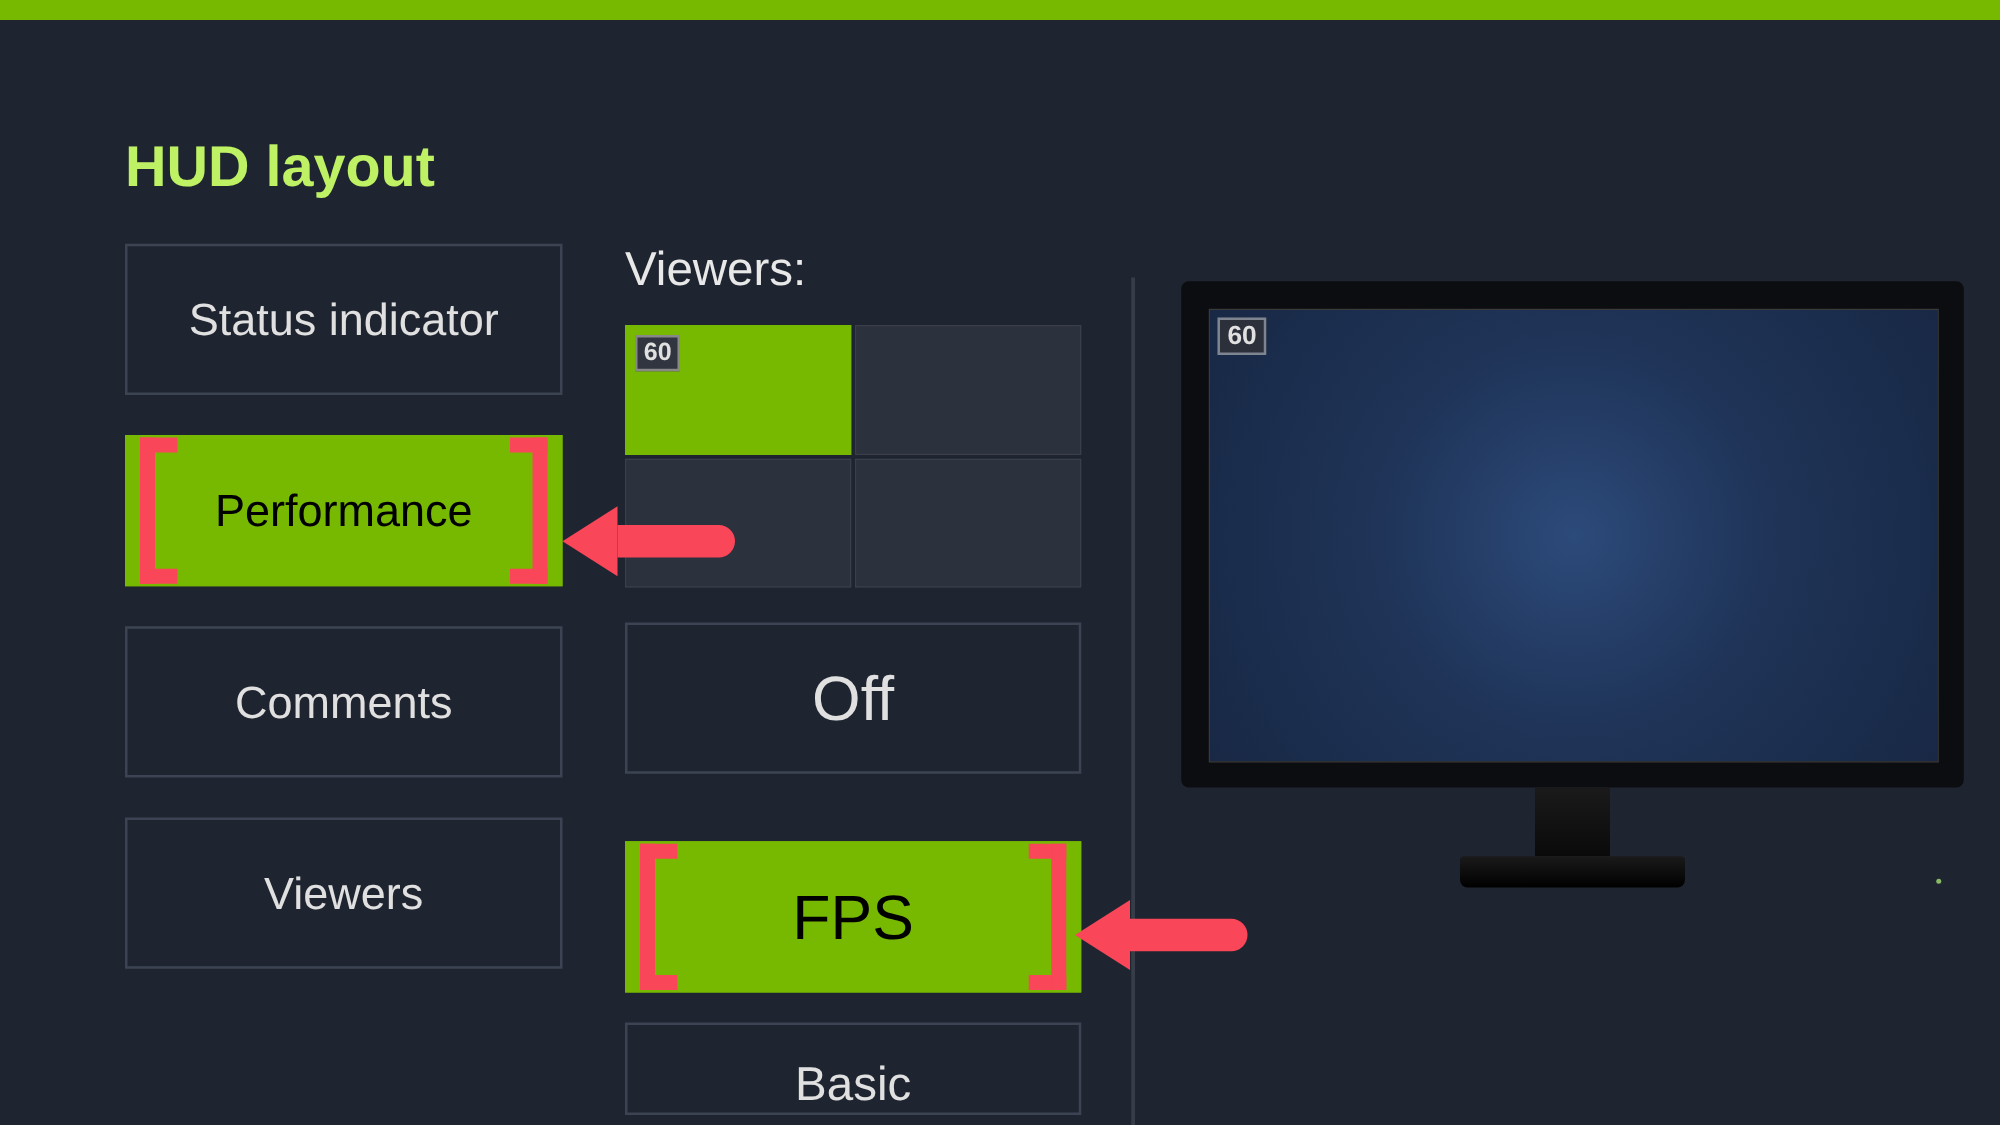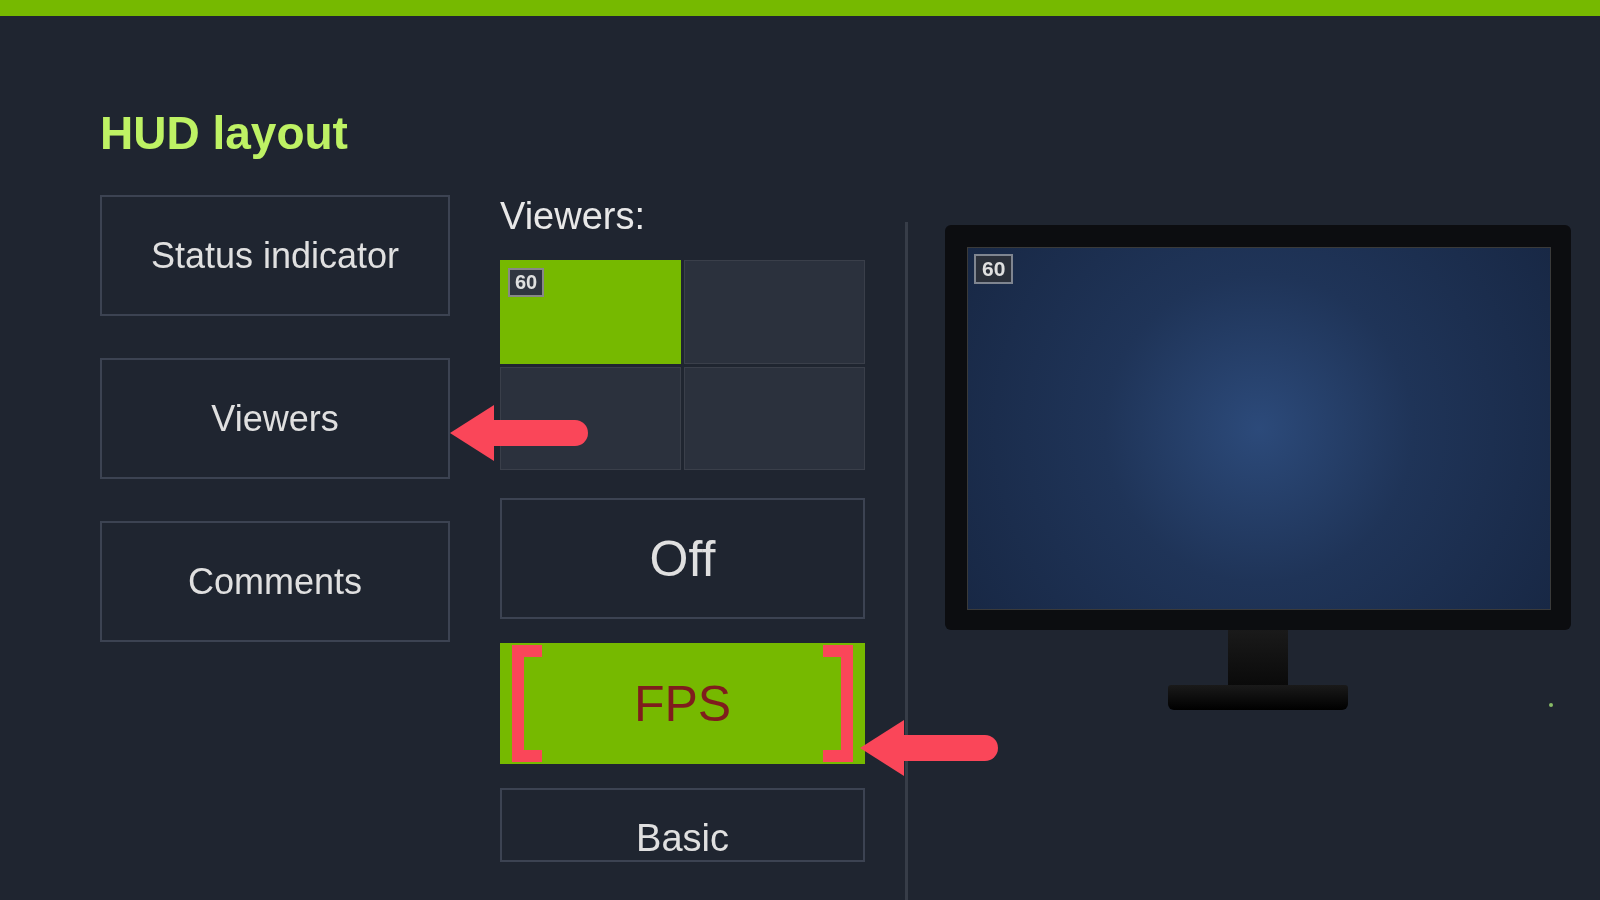--- a/index.html
+++ b/index.html
@@ -29,21 +29,21 @@
       margin: 0 0 35px 0;
     }
     .main-layout {
       display: flex;
       gap: 50px;
     }
     .left-col {
       width: 350px;
       display: flex;
       flex-direction: column;
-      gap: 42px;
+      gap: 32px;
     }
     .tile-btn {
       border: 2px solid #3c4352;
       background: transparent;
       height: 117px;
       display: flex;
       align-items: center;
       justify-content: center;
       font-size: 36px;
       color: #e0e0e0;
@@ -123,21 +123,22 @@
       display: flex;
       align-items: center;
       justify-content: center;
       font-size: 50px;
       color: #e0e0e0;
       position: relative;
     }
     .mode-btn.selected {
       background: #76b900;
       border-color: #76b900;
-      color: #7f1d1d;
+      color: #000000;
+      margin-top: 30px;
     }
     .mode-btn.cut {
       height: 70px;
       align-items: flex-end;
       padding-bottom: 0;
       font-size: 38px;
     }
     .divider {
       position: absolute;
       left: 905px;
@@ -233,25 +234,28 @@
 <div class="topbar"></div>
 
 <div class="content">
   <h1 class="page-title">HUD layout</h1>
 
   <div class="main-layout">
     <div class="left-col">
       <div class="tile-btn">
         <span>Status indicator</span>
       </div>
+      <div class="tile-btn selected red-brackets">
+        <span>Performance</span>
+      </div>
+      <div class="tile-btn">
+        <span>Comments</span>
+      </div>
       <div class="tile-btn">
         <span>Viewers</span>
-      </div>
-      <div class="tile-btn">
-        <span>Comments</span>
       </div>
     </div>
 
     <div class="mid-col">
       <div class="position-label">Viewers:</div>
       <div class="pos-grid">
         <div class="pos-cell active">
           <span class="pos-badge">60</span>
         </div>
         <div class="pos-cell"></div>

